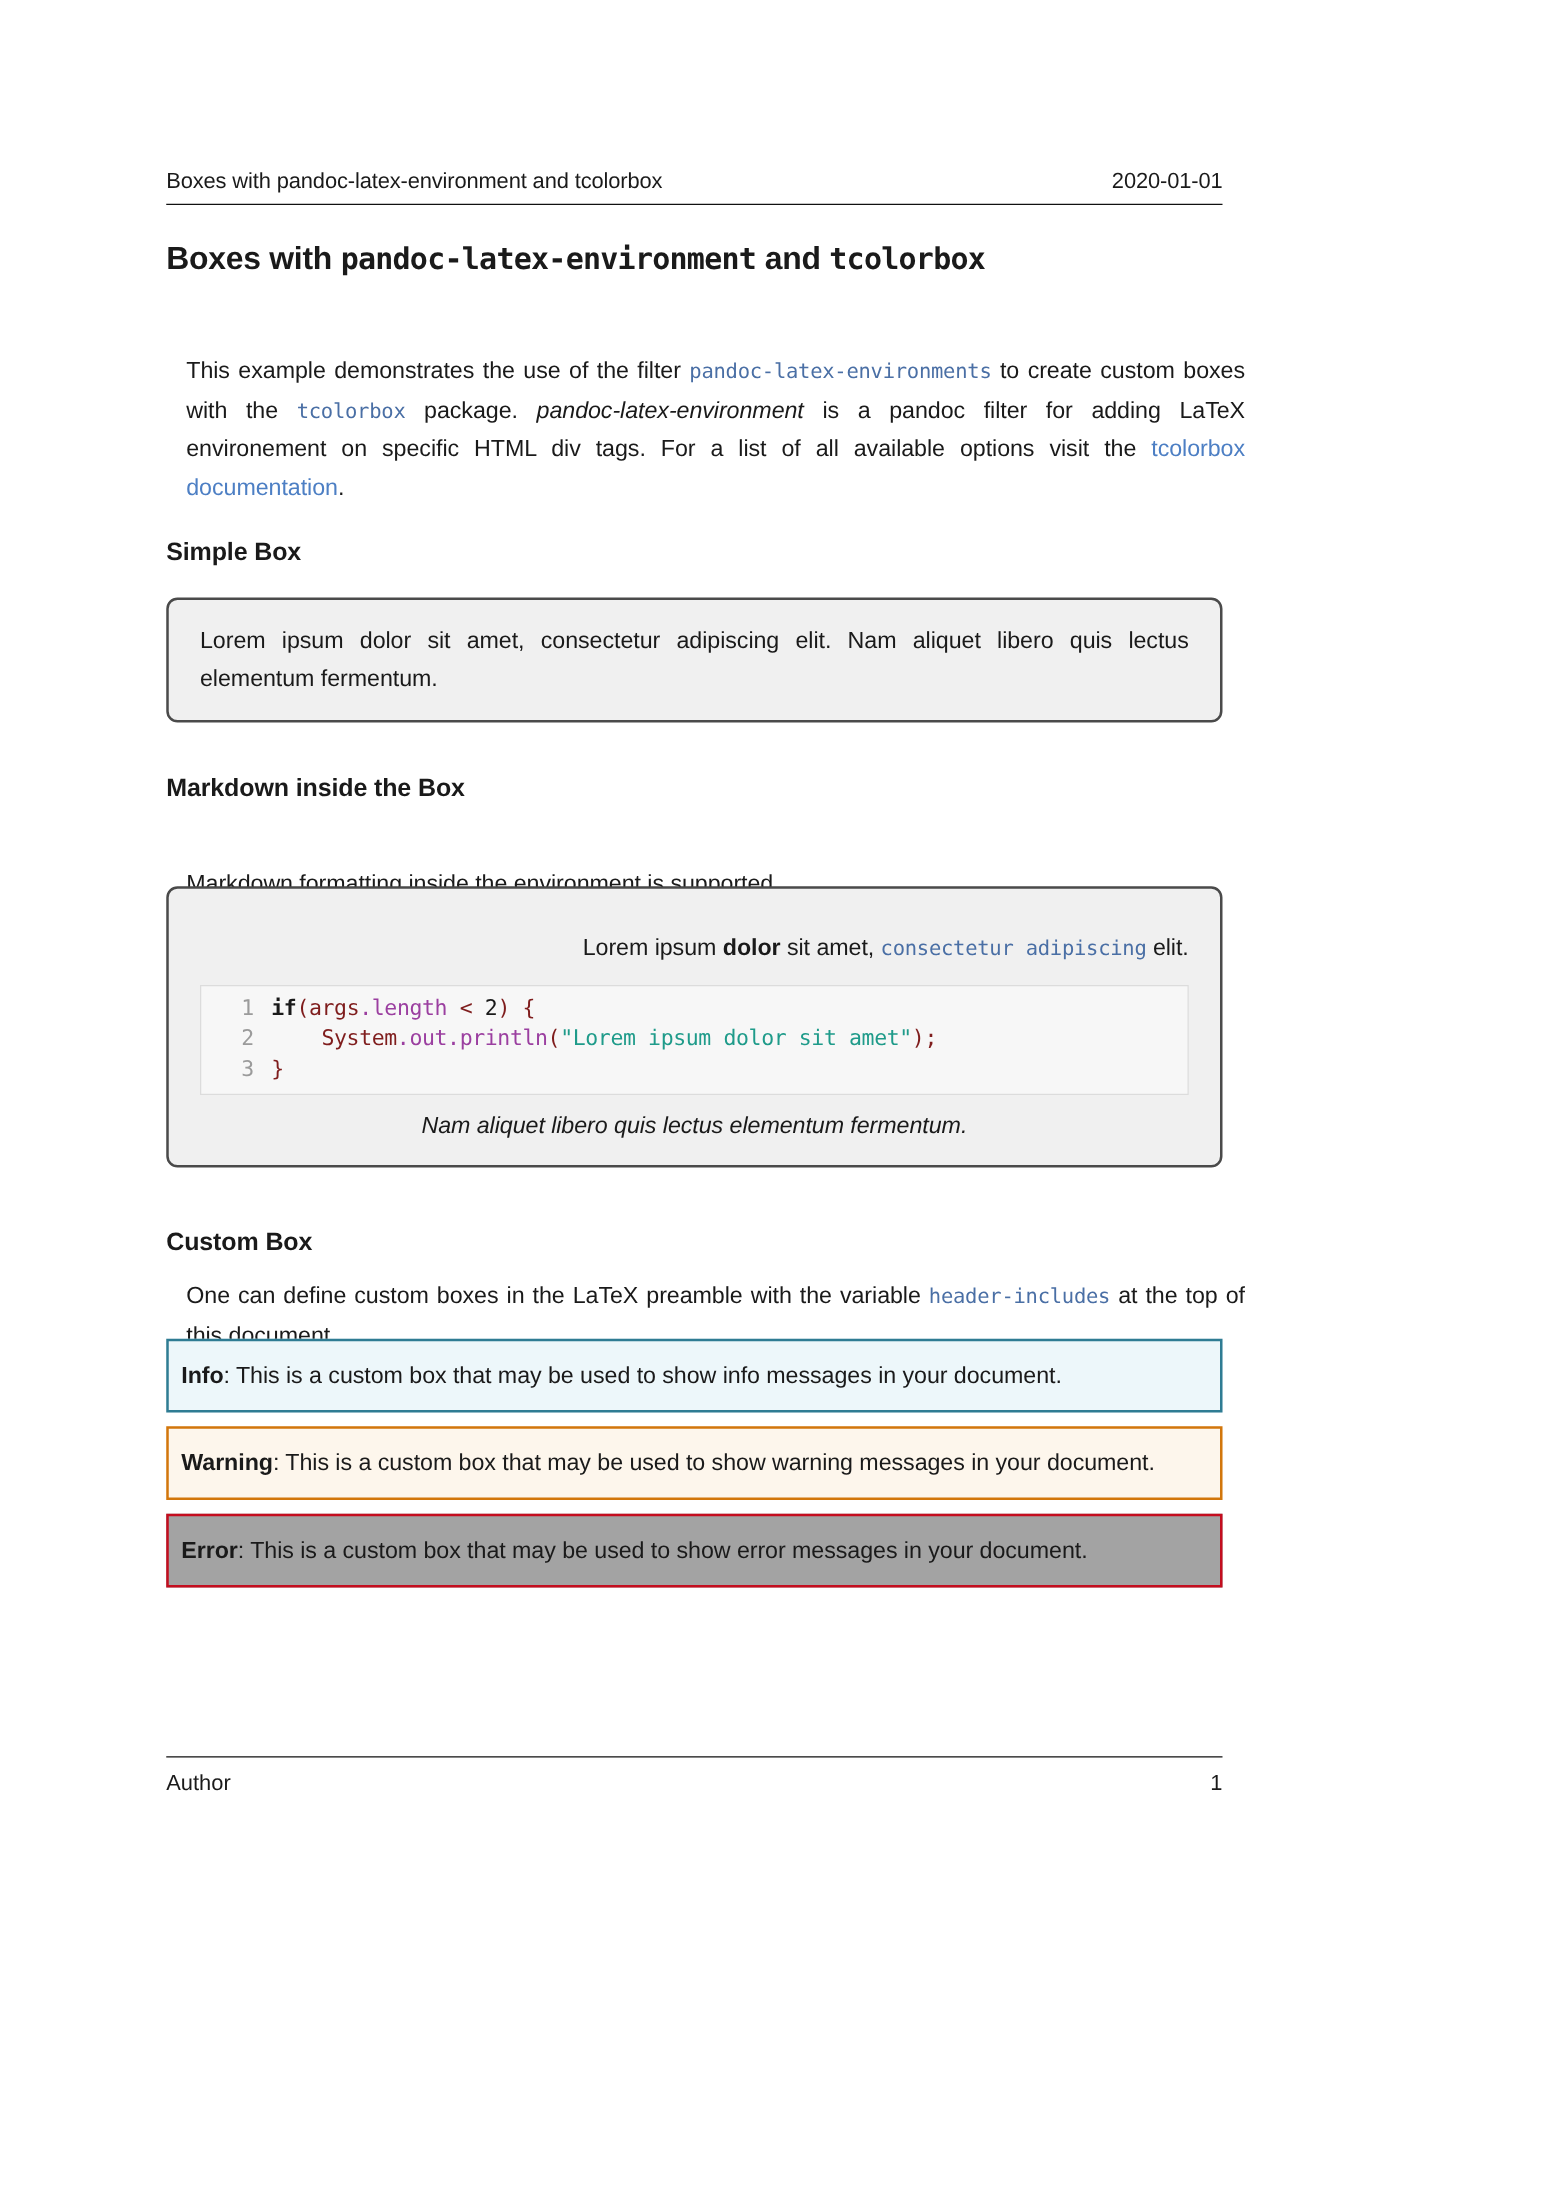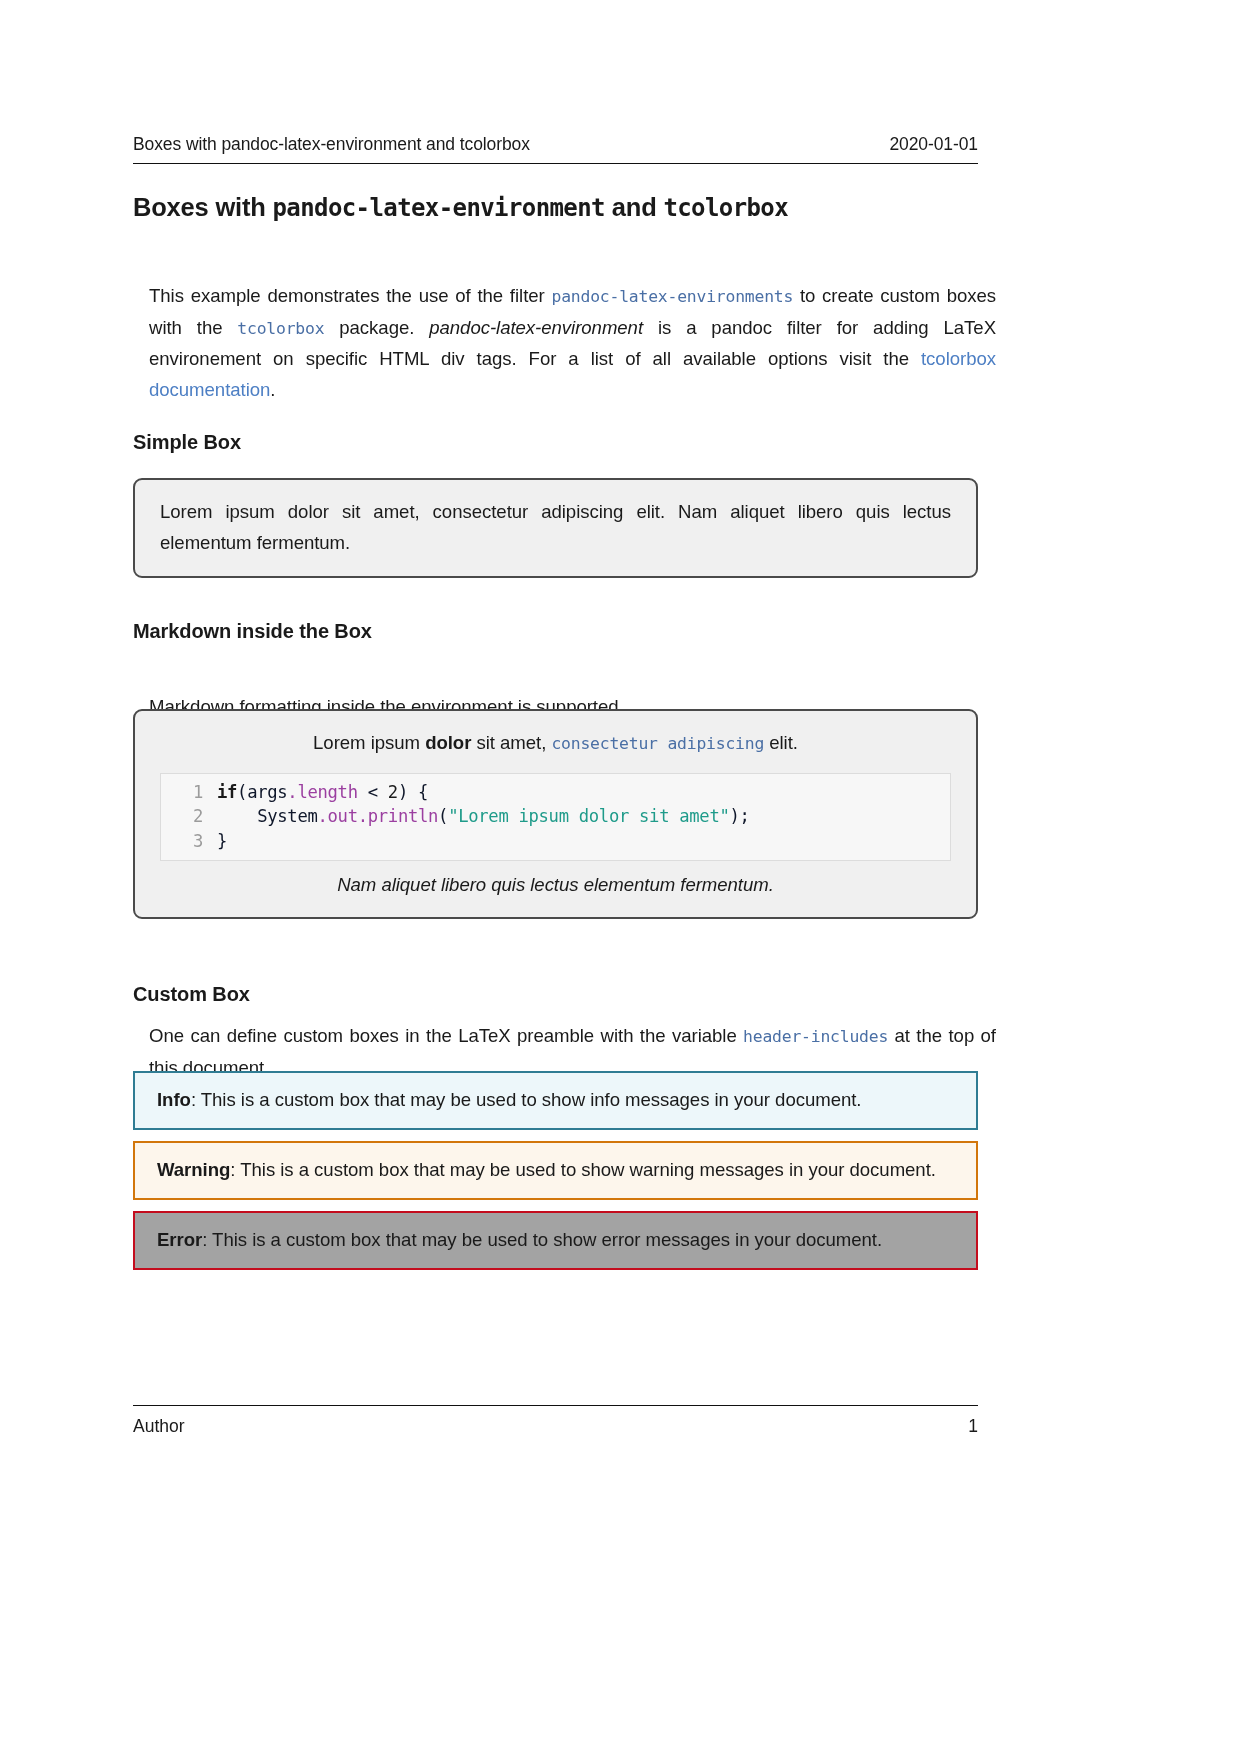--- a/index.html
+++ b/index.html
@@ -142,21 +142,21 @@
     top: 709px;
     padding: 17px 25px 16px 25px;
   }
   .tcb p {
     margin: 0;
     font-size: 18.6px;
     line-height: 30.6px;
     letter-spacing: -0.05px;
     text-align: justify;
   }
-  .tcb p.md-line1 { text-align: center; }
+  .tcb p.md-line1 { text-align: right; margin-top: 15px; }
   .tcb p.md-line3 {
     font-style: italic;
     text-align: center;
     margin-top: 4px;
   }
 
   
   .codeblock {
     margin: 13px 0 9px 0;
     background: #f7f7f7;
@@ -173,29 +173,29 @@
     width: 34px;
     text-align: right;
     color: #9b9b9b;
     margin-right: 14px;
   }
   .codeblock .row { display: block; padding-left: 8px; }
   .kw  { color: #1a1a1a; font-weight: bold; }
   .fn  { color: #9b3fa0; }
   .str { color: #1f9b8a; }
   .num { color: #1a1a1a; }
-  .plain { color: #0f172a; }
+  .plain { color: #7f1d1d; }
 
   
   .abox {
     position: absolute;
     left: 0;
     width: 845px;
     box-sizing: border-box;
-    padding: 13px 22px 14px 22px;
+    padding: 13px 22px 14px 10px;
     border-width: 2.4px;
     border-style: solid;
   }
   .abox p {
     margin: 0;
     font-size: 18.6px;
     line-height: 28px;
     letter-spacing: -0.05px;
   }
   .abox b { font-weight: bold; }

